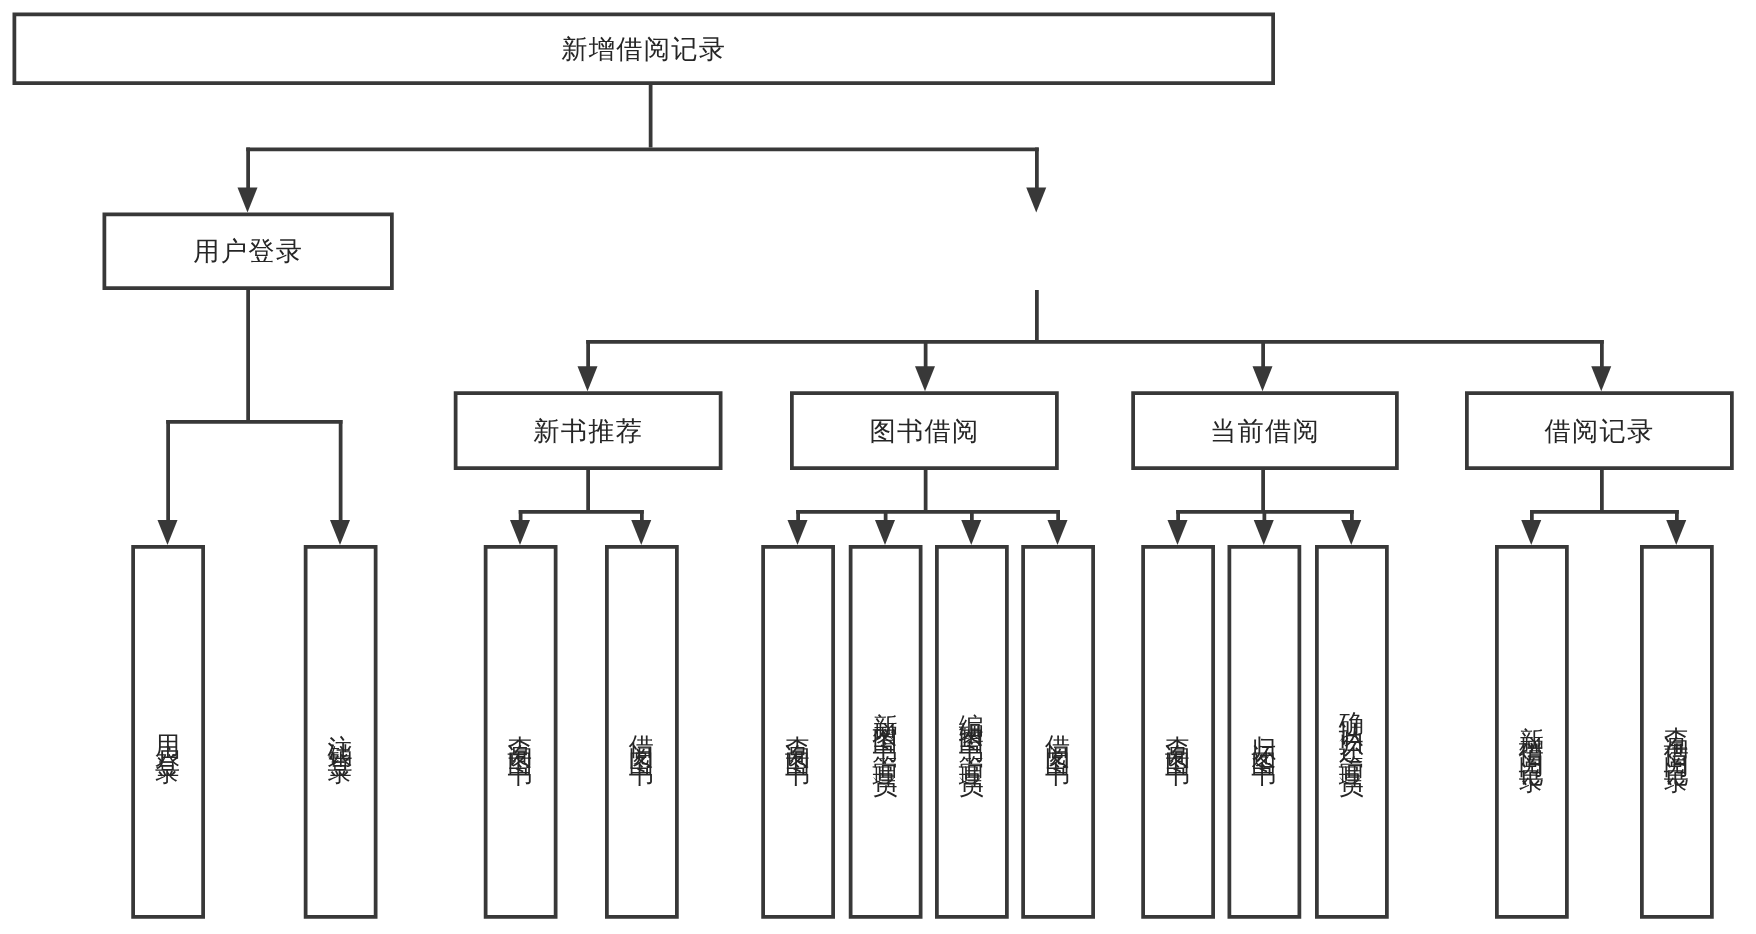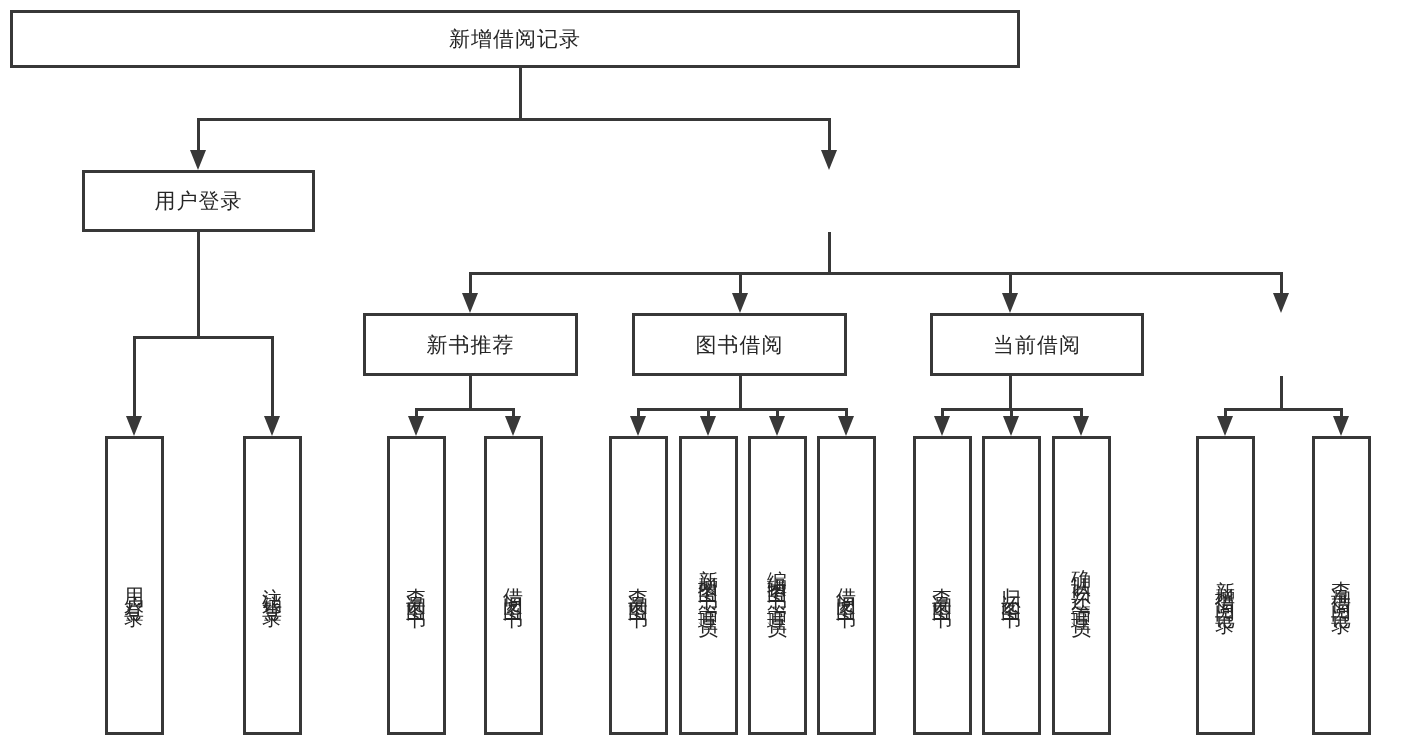--- a/index.html
+++ b/index.html
@@ -72,22 +72,25 @@
   <div class="node h" style="left:82px;top:170px;width:233px;height:62px;">
     <span>用户登录</span>
   </div>
 
   <div class="node h" style="left:363px;top:313px;width:215px;height:63px;">
     <span>新书推荐</span>
   </div>
   <div class="node h" style="left:632px;top:313px;width:215px;height:63px;">
     <span>图书借阅</span>
   </div>
-  <div class="node h" style="left:930px;top:313px;width:214px;height:63px;">
+  <div class="node h" style="left:905px;top:313px;width:214px;height:63px;">
     <span>当前借阅</span>
+  </div>
+  <div class="node h" style="left:1172px;top:313px;width:215px;height:63px;">
+    <span>借阅记录</span>
   </div>
 
   <div class="node leaf" style="left:105px;">
     <span>用户登录</span>
   </div>
   <div class="node leaf" style="left:243px;">
     <span>注销登录</span>
   </div>
   <div class="node leaf" style="left:387px;">
     <span>查询图书</span>

